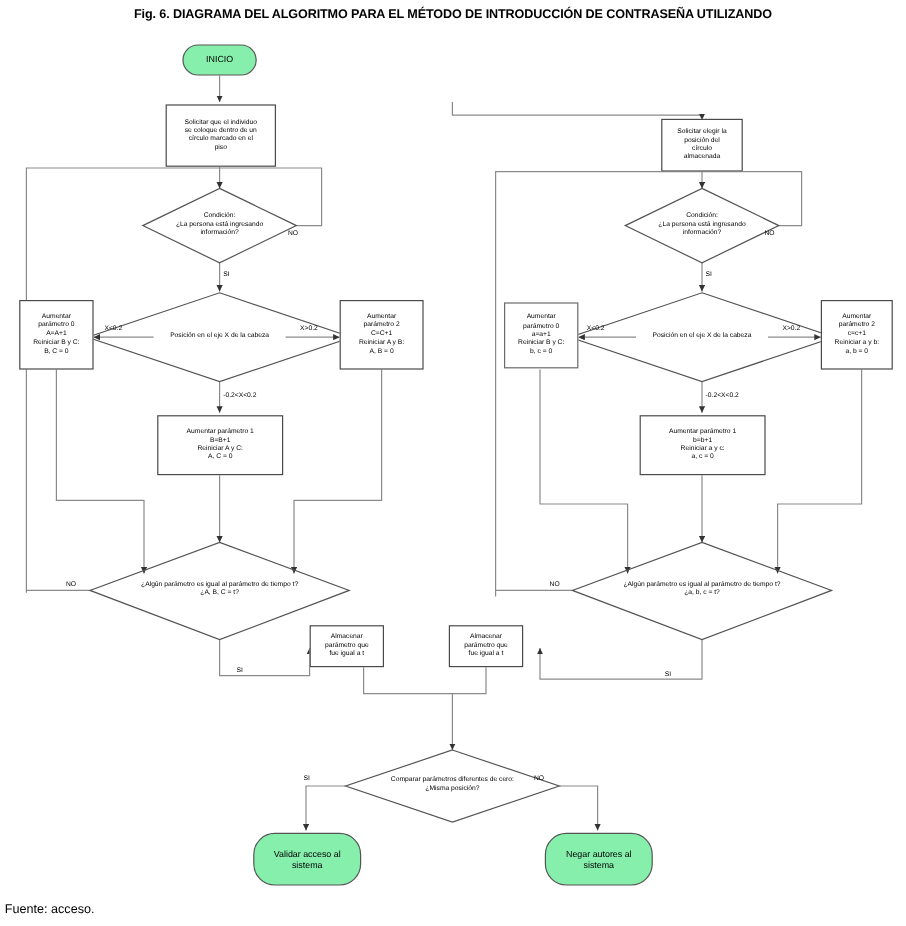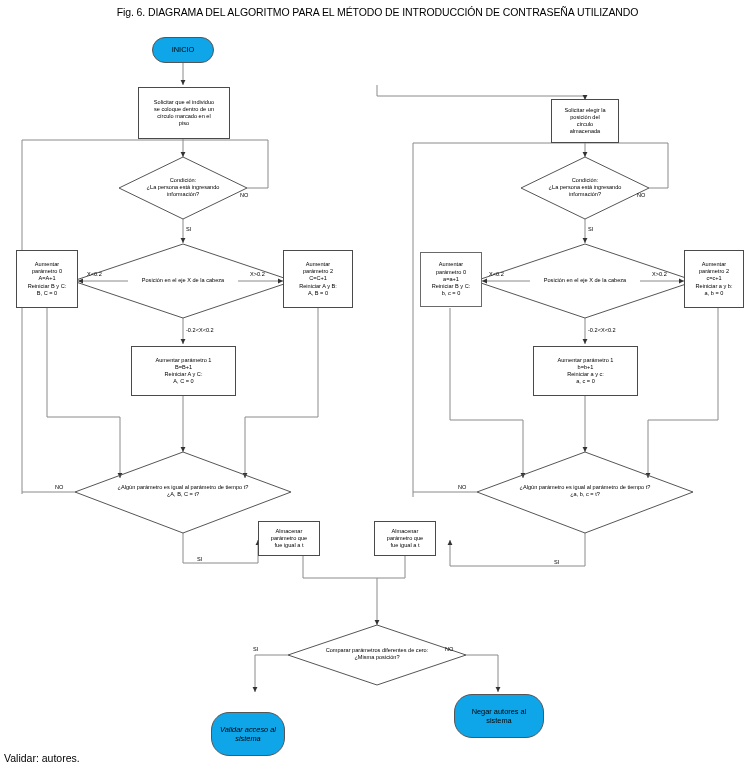--- a/index.html
+++ b/index.html
@@ -21,21 +21,21 @@
     height: 772px;
   }
   
   .fig-title {
     position: absolute;
     left: 0;
     top: 6px;
     width: 755px;
     text-align: center;
     font-size: 10.5px;
-    font-weight: normal;
+    font-weight: bold;
     line-height: 13px;
     letter-spacing: -0.1px;
   }
   .fig-title .ln { display: block; }
   
   .source {
     position: absolute;
     left: 4px;
     top: 752px;
     font-size: 10.5px;
@@ -62,21 +62,21 @@
     color: #000;
     z-index: 3;
     background: #fff;
   }
   .node .txt { display: block; padding: 0 2px; }
   .node .txt span { display: block; }
 
   .terminal {
     border: 1.3px solid #555;
     border-radius: 18px;
-    background: #0ea5e9;
+    background: #86efac;
     font-size: 7.4px;
     line-height: 9.5px;
   }
   .process {
     border: 1.3px solid #4a4a4a;
     background: #fff;
   }
   .thin {
     border: 1px solid #6a6a6a;
   }
@@ -318,21 +318,21 @@
       <span>parámetro que</span>
       <span>fue igual a t</span>
     </span>
   </div>
 
   <div class="dlabel" style="left:283px; top:647px; width:188px;">
     <span>Comparar parámetros diferentes de cero:</span>
     <span>¿Misma posición?</span>
   </div>
 
-  <div class="node terminal" style="left:211px; top:712px; width:74px; height:44px;font-style:italic;">
+  <div class="node terminal" style="left:211px; top:694px; width:90px; height:44px;">
     <span class="txt">
       <span>Validar acceso al</span>
       <span>sistema</span>
     </span>
   </div>
 
   <div class="node terminal" style="left:454px; top:694px; width:90px; height:44px;">
     <span class="txt">
       <span>Negar autores al</span>
       <span>sistema</span>
@@ -351,15 +351,15 @@
   <div class="elabel" style="left:588px; top:226px;">SI</div>
   <div class="elabel" style="left:489px; top:271px;">X&lt;0.2</div>
   <div class="elabel" style="left:652px; top:271px;">X&gt;0.2</div>
   <div class="elabel" style="left:588px; top:327px;">-0.2&lt;X&lt;0.2</div>
   <div class="elabel" style="left:458px; top:484px;">NO</div>
   <div class="elabel" style="left:554px; top:559px;">SI</div>
 
   <div class="elabel" style="left:253px; top:646px;">SI</div>
   <div class="elabel" style="left:445px; top:646px;">NO</div>
 
-  <div class="source">Validar: autores.</div>
+  <div class="source">Fuente: acceso.</div>
 
 </div>
 
 </body></html>

